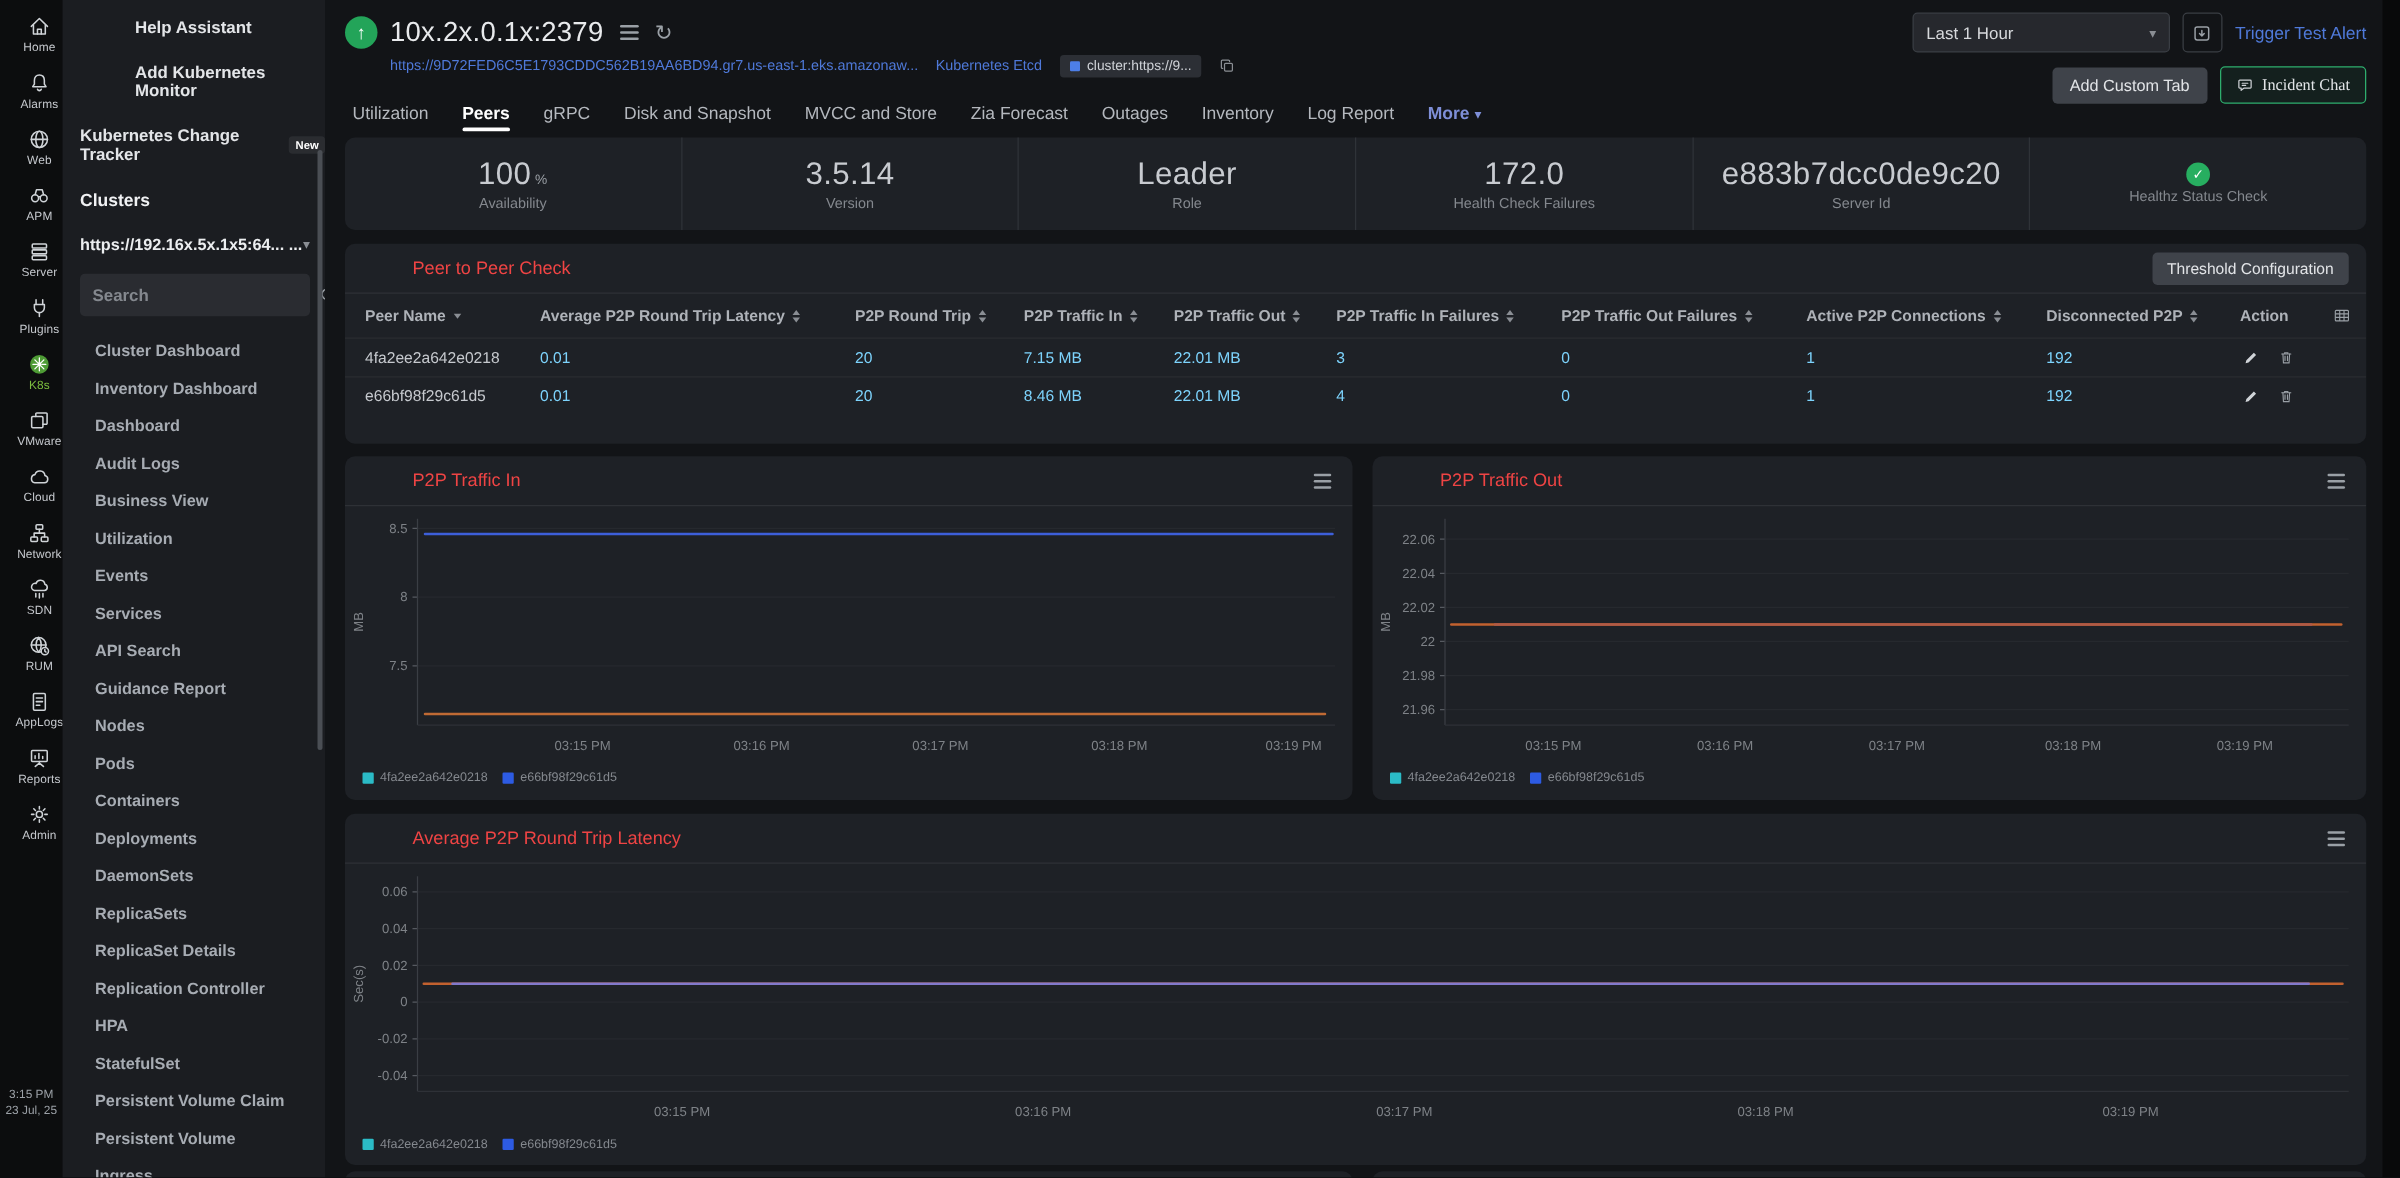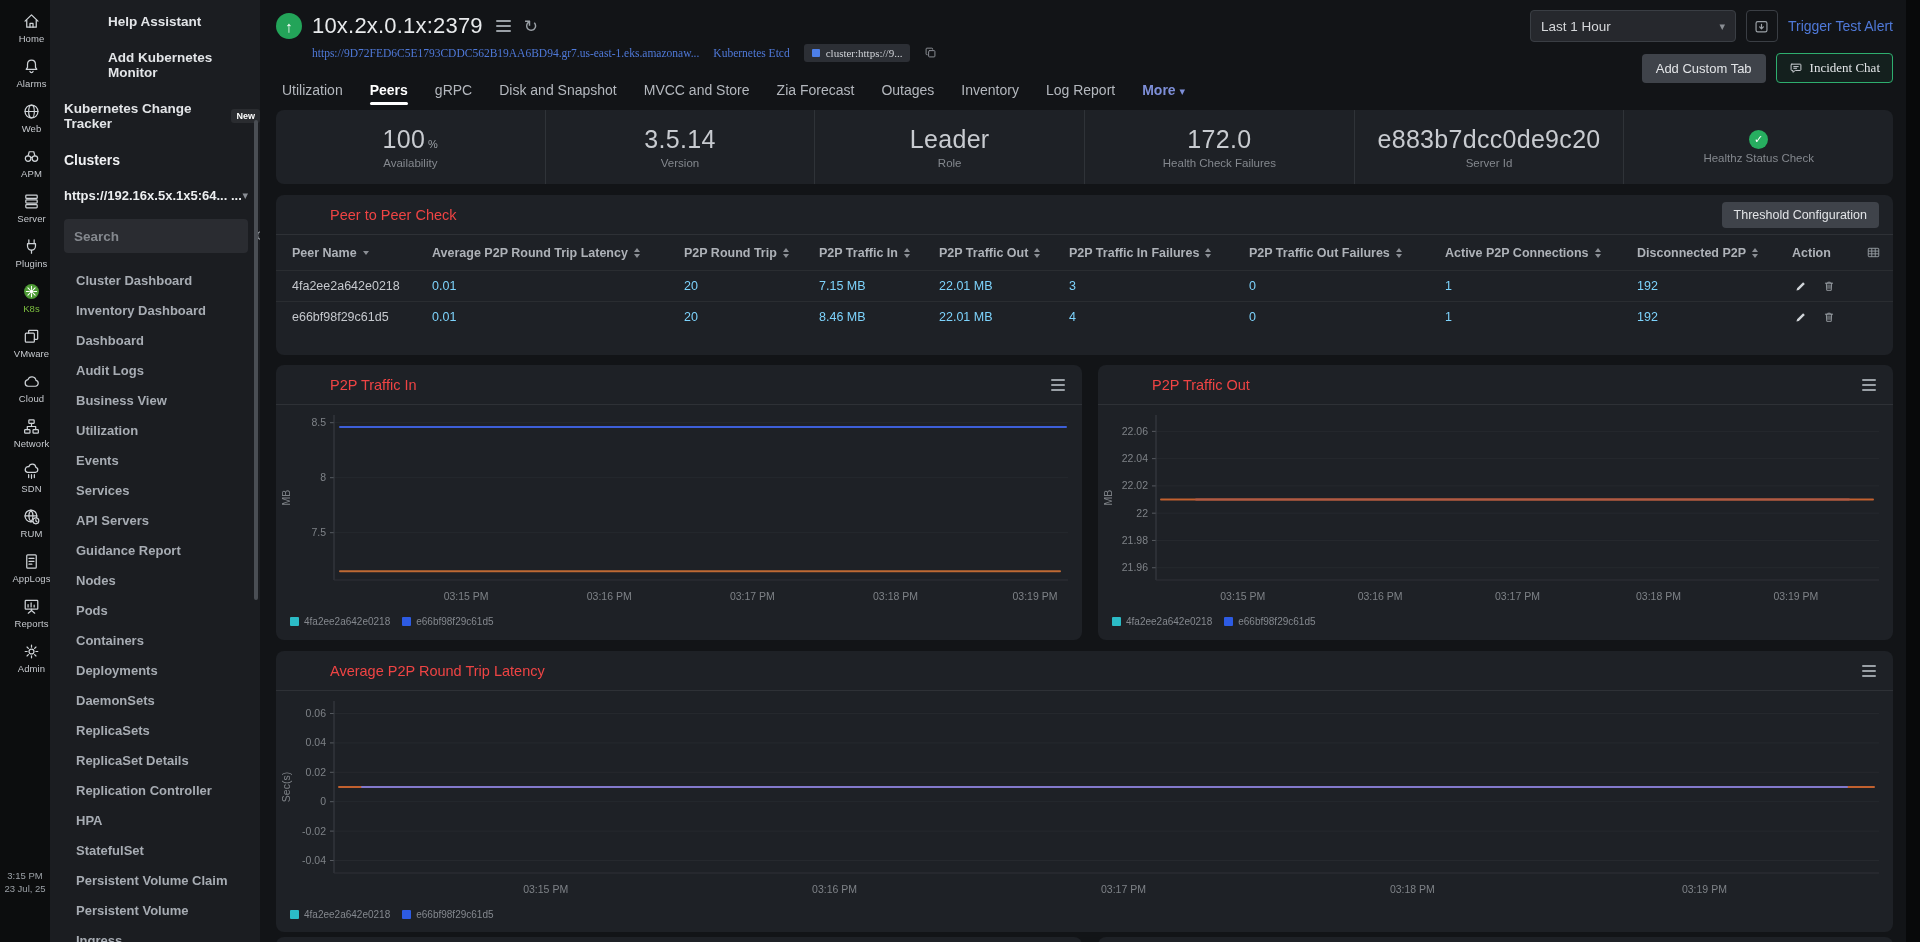--- a/index.html
+++ b/index.html
@@ -36,21 +36,21 @@
   .main { flex:1; background:#121417; padding:0 27px 0 16px; position:relative; overflow:hidden; }
   .edge-strip { position:absolute; right:0; top:0; bottom:0; width:14px; background:#08090a; }
   
   .mainhead { position:relative; padding-top:10px; }
   .title-row { display:flex; align-items:center; gap:10px; height:32px; }
   .up-badge { width:26px; height:26px; border-radius:50%; background:#23a459; color:#fff; display:flex; align-items:center; justify-content:center; font-size:15px; font-weight:700; }
   .mon-title { font-size:22px; color:#e8eaec; letter-spacing:.2px; }
   .burger { display:inline-flex; flex-direction:column; gap:3px; cursor:pointer; padding:3px; }
   .burger i { display:block; width:15px; height:2px; background:#9aa0a6; border-radius:1px; }
   .refresh { color:#9aa0a6; font-size:17px; cursor:pointer; line-height:1; }
-  .url-row { display:flex; align-items:center; gap:14px; height:22px; margin-left:36px;font-family:Liberation Serif, serif; }
+  .url-row { display:flex; align-items:center; gap:14px; height:22px; margin-left:36px; }
   .url-link { font-size:11.5px; color:#4f79d9; text-decoration:none; cursor:pointer; }
   .tagpill { display:flex; align-items:center; gap:6px; background:#2c2f35; border-radius:3px; padding:3px 8px; font-size:11px; color:#d0d3d8; cursor:pointer; }
   .tagpill .sq { width:8px; height:8px; background:#4d7fe8; border-radius:1px; }
   .tabs-row { display:flex; align-items:center; gap:27px; margin:14px 0 0 6px; height:24px; }
   .tab { position:relative; font-size:14px; color:#b4b8be; cursor:pointer; white-space:nowrap; }
   .tab.active { color:#fff; font-weight:700; }
   .tab.active::after { content:""; position:absolute; left:0; right:0; bottom:-7px; height:3px; background:#fff; border-radius:2px; }
   .tab-more { color:#7e8fd8; font-weight:600; }
   .head-right { position:absolute; top:10px; right:0; display:flex; flex-direction:column; align-items:flex-end; gap:11px; }
   .hr1, .hr2 { display:flex; align-items:center; gap:10px; }
@@ -283,21 +283,21 @@
   </div>
   <nav class="menu-items" id="menu-items">
       <div class="menu-item">Cluster Dashboard</div>
       <div class="menu-item">Inventory Dashboard</div>
       <div class="menu-item">Dashboard</div>
       <div class="menu-item">Audit Logs</div>
       <div class="menu-item">Business View</div>
       <div class="menu-item">Utilization</div>
       <div class="menu-item">Events</div>
       <div class="menu-item">Services</div>
-      <div class="menu-item">API Servers</div>
+      <div class="menu-item">API Search</div>
       <div class="menu-item">Guidance Report</div>
       <div class="menu-item">Nodes</div>
       <div class="menu-item">Pods</div>
       <div class="menu-item">Containers</div>
       <div class="menu-item">Deployments</div>
       <div class="menu-item">DaemonSets</div>
       <div class="menu-item">ReplicaSets</div>
       <div class="menu-item">ReplicaSet Details</div>
       <div class="menu-item">Replication Controller</div>
       <div class="menu-item">HPA</div>

